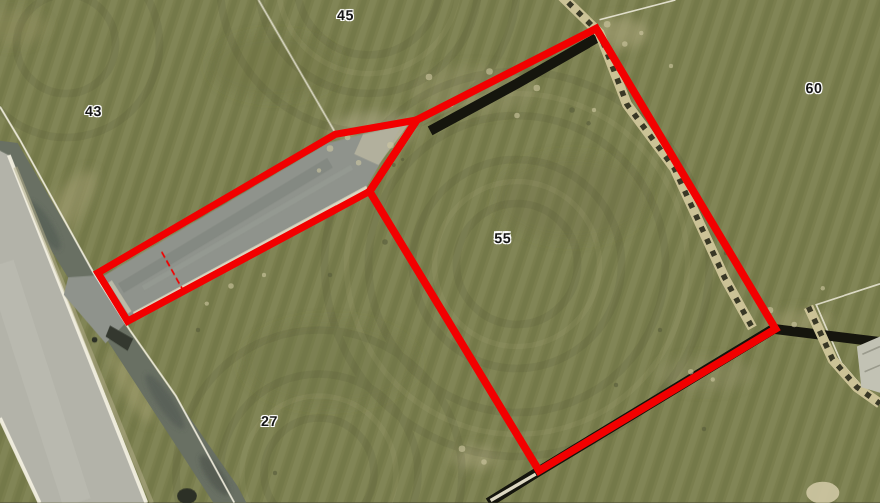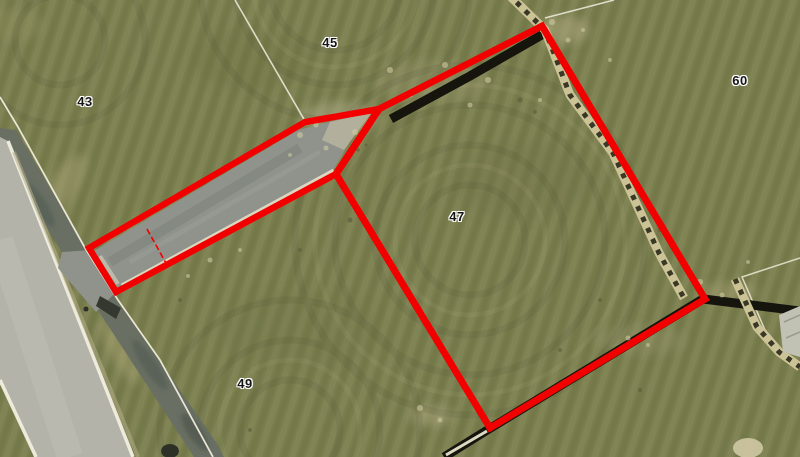--- a/index.html
+++ b/index.html
@@ -178,18 +178,18 @@
     </g>
 
     <g>
       <polygon class="sel-line" stroke-width="6.5" points="89,248 305,122 379,109 336,174 116,292"></polygon>
       <polygon class="sel-line" stroke-width="7" points="379,109 542,26 705,299 490,428 336,174"></polygon>
     </g>
   </svg>
 
   <div id="labels">
       <div class="parcel-label" style="left: 85px; top: 101px; text-align: center;">43</div>
-      <div class="parcel-label" style="left: 330px; top: 14px; margin-top: 28px;">45</div>
+      <div class="parcel-label" style="left: 314px; top: 14px;">45</div>
       <div class="parcel-label" style="left: 740px; top: 80px;">60</div>
-      <div class="parcel-label" style="left: 457px; top: 216px;">47</div>
-      <div class="parcel-label" style="left: 245px; top: 383px;">49</div>
+      <div class="parcel-label" style="left: 457px; top: 216px;">55</div>
+      <div class="parcel-label" style="left: 245px; top: 383px;">27</div>
     </div>
 </div>
 
 </body></html>

